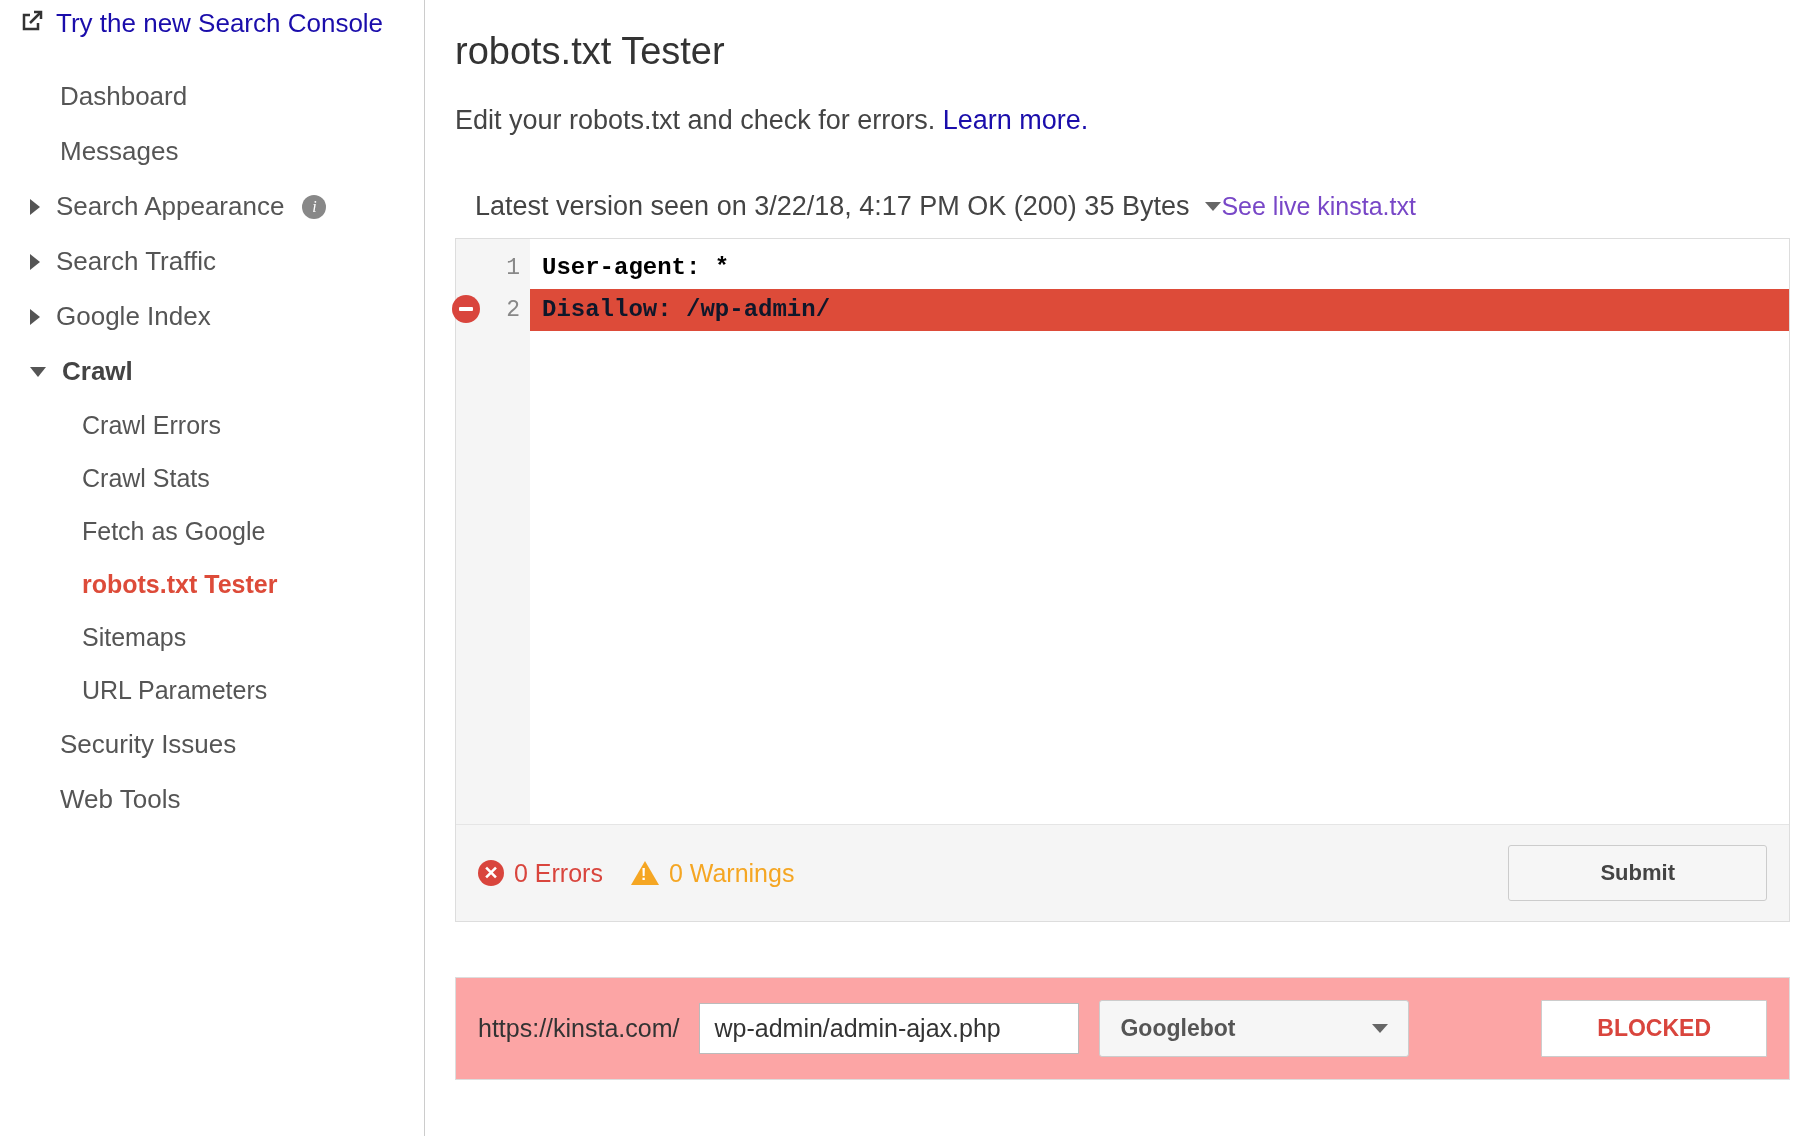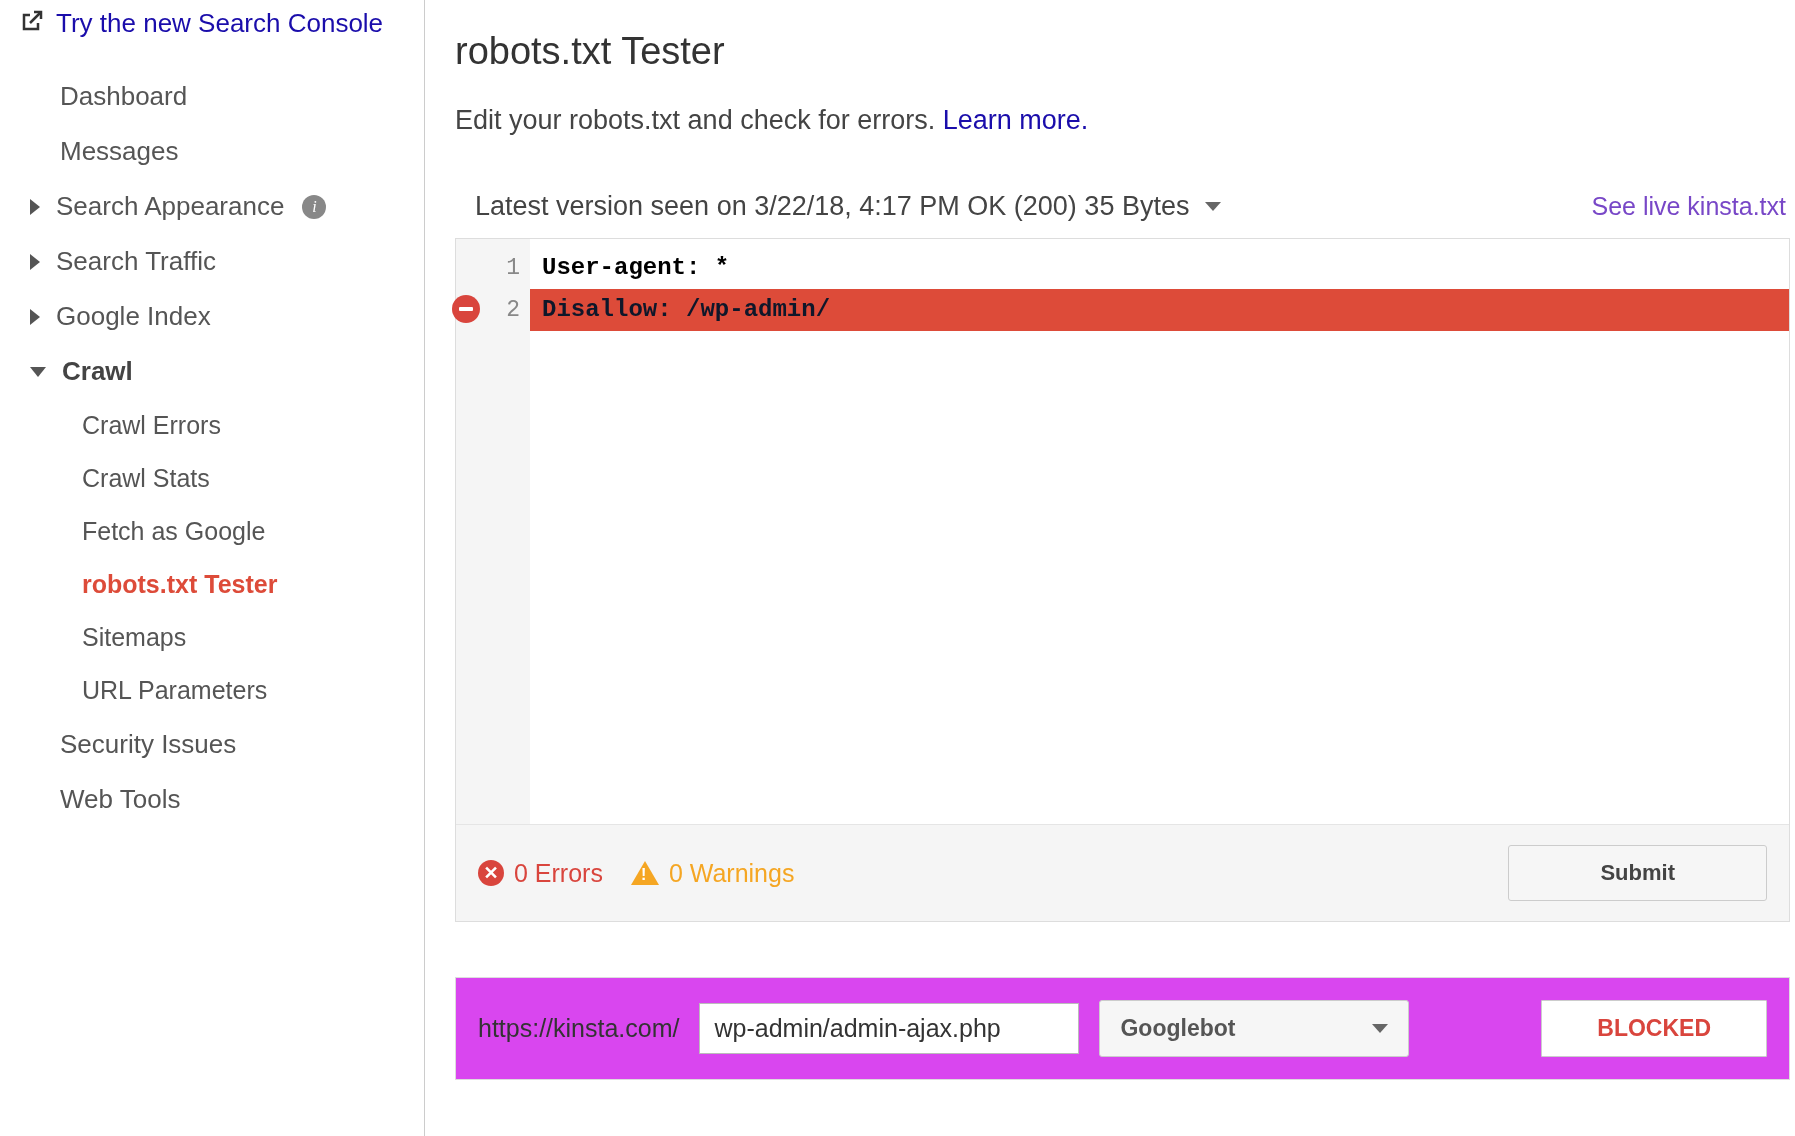--- a/index.html
+++ b/index.html
@@ -84,21 +84,20 @@
   .subtitle {
     font-size: 27px;
     color: #444;
     margin-bottom: 55px;
   }
   .subtitle a { color: #1a0dab; text-decoration: none; }
 
   .version-row {
     display: flex;
     align-items: center;
-    justify-content: space-between;
     padding: 0 4px 16px 20px;
     font-size: 27px;
   }
   .version-left { display:flex; align-items:center; gap:10px; color:#444; }
   .dropdown-caret {
     width:0;height:0;
     border-left:8px solid transparent;
     border-right:8px solid transparent;
     border-top:9px solid #666;
     margin-left:6px;
@@ -180,21 +179,21 @@
     border-radius:3px;
     padding:14px 91px;
     font-size:22px;
     font-weight:bold;
     color:#444;
     cursor:pointer;
   }
 
   .test-panel {
     margin-top: 55px;
-    background:#d946ef;
+    background:#fca5a5;
     border:1px solid #ddd;
     padding:22px;
     display:flex;
     align-items:center;
     gap:20px;
   }
   .base-url { font-size:25px; color:#333; white-space:nowrap;}
   .url-input {
     font-size:25px;
     padding:10px 14px;

